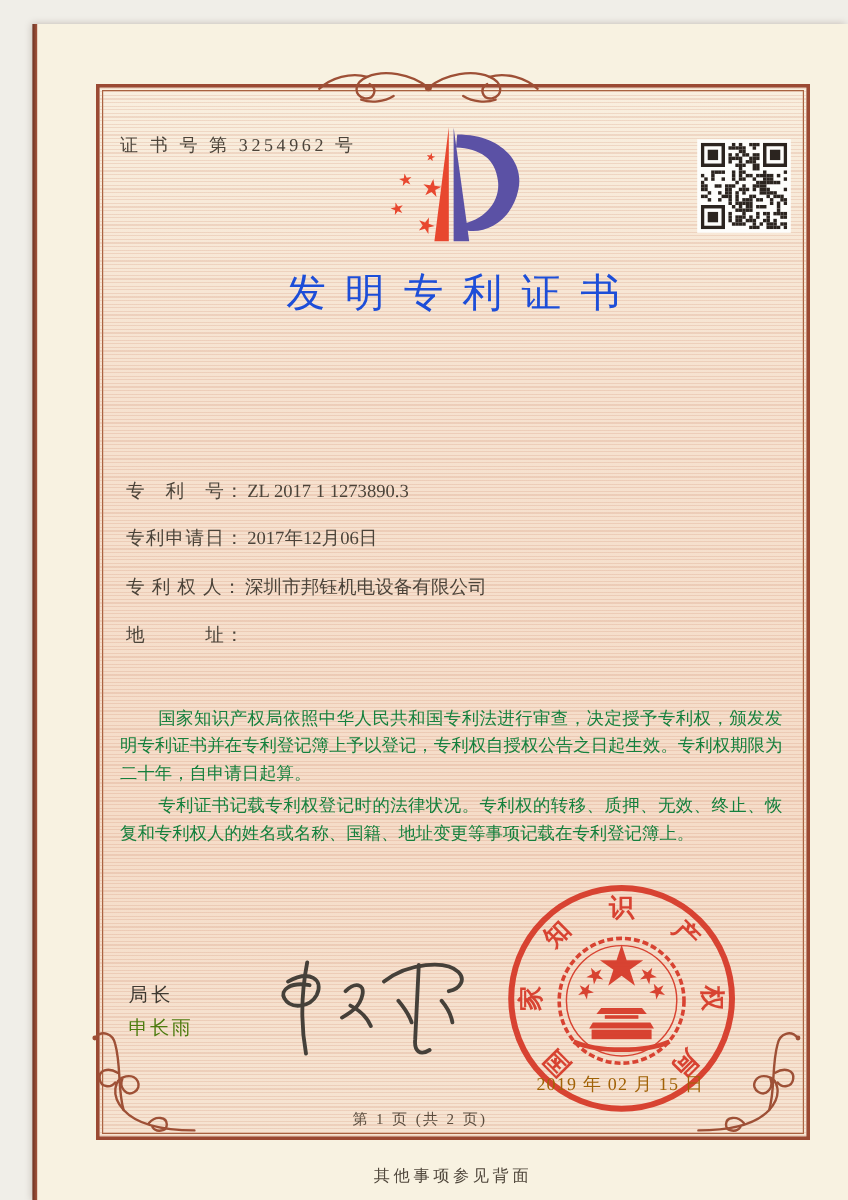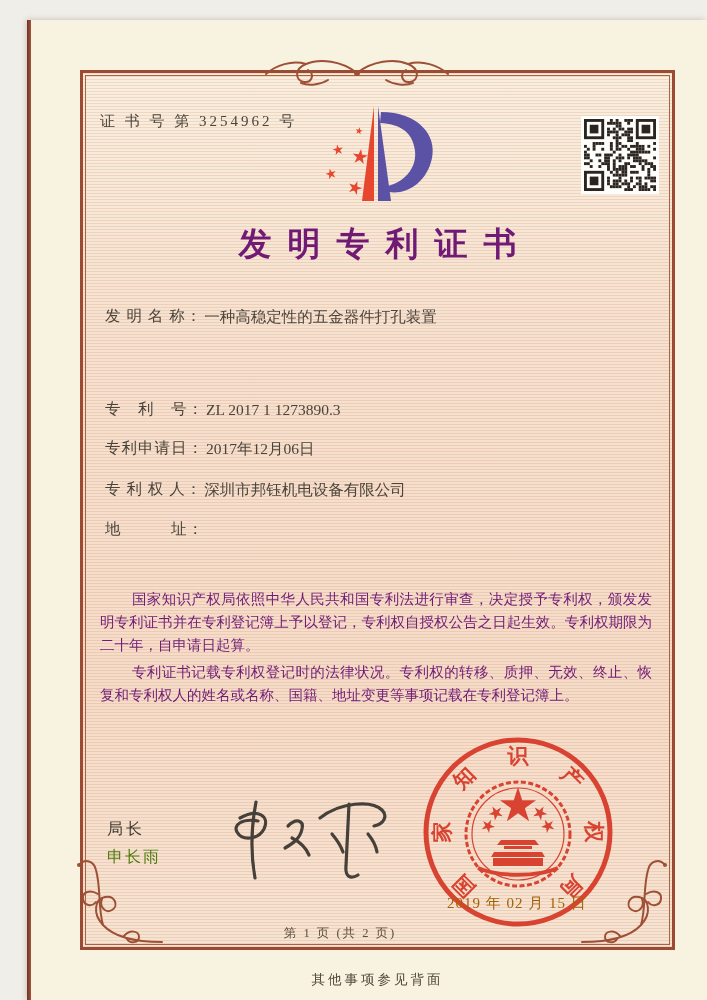--- a/index.html
+++ b/index.html
@@ -21,36 +21,36 @@
     border:3px solid #9b4a33;
     background:linear-gradient(#f9efdf,#f6e2d0 28%,#f5dcc8 70%,#f6e4d2);
   }
   #frame::before{content:"";position:absolute;inset:2px;border:1px solid #a8613f;}
   #frame::after{content:"";position:absolute;inset:0;
     background:repeating-linear-gradient(180deg,rgba(201,126,96,.20) 0 1px,rgba(201,126,96,0) 1px 3px);}
   .cert-no{left:70px;top:92px;font-size:15px;letter-spacing:3px;color:#4c443a;font-family:Liberation Serif, serif;}
   .logo{left:288px;top:80px;width:130px;height:108px;}
   .qr{left:551px;top:96px;width:72px;height:72px;background:#fdfdfb;padding:3px;}
   .title{left:50px;top:202px;width:595px;text-align:center;
-    font-size:33px;font-weight:bold;letter-spacing:16px;text-indent:16px;color:#701a75;}
+    font-size:33px;font-weight:normal;letter-spacing:16px;text-indent:16px;color:#1d4ed8;}
   .field-row{position:absolute;left:75px;width:552px;font-size:15.5px;color:#4b4339;display:flex;align-items:flex-start;}
   .field-label{white-space:pre;letter-spacing:1px;flex:none;}
   .field-value{margin-left:2px;max-width:372px;word-break:break-all;line-height:21px;}
   .grant{position:absolute;left:265px;top:0;display:flex;}
   .paras{position:absolute;left:70px;top:568px;width:552px;
-    font-size:14.5px;line-height:23px;color:#701a75;text-align:justify;}
+    font-size:14.5px;line-height:23px;color:#15803d;text-align:justify;}
   .paras p{margin:0 0 4px 0;text-indent:2.2em;}
   .officer-title{left:77px;top:799px;font-size:16px;color:#3f3931;letter-spacing:3px;}
   .officer-name{left:77px;top:827px;font-size:16px;color:#4d7c0f;letter-spacing:2px;}
   .sig{left:192px;top:768px;}
   .seal{left:390px;top:714px;width:196px;height:196px;opacity:.93;}
   .seal svg{position:absolute;left:0;top:0;}
   .seal-ch{position:absolute;font-size:21px;font-weight:bold;color:#d63827;}
   .seal-date{left:417px;top:874px;font-size:15px;color:#a16207;letter-spacing:1px;z-index:6;}
-  .page-num{left:50px;top:905px;width:520px;text-align:center;font-size:12.5px;color:#5a4c3e;letter-spacing:2px;}
+  .page-num{left:50px;top:905px;width:520px;text-align:center;font-size:12.5px;color:#5a4c3e;letter-spacing:2px;padding-left:10px;}
   .back-note{left:50px;top:951px;width:595px;text-align:center;font-size:13.5px;color:#4f463b;letter-spacing:3px;font-family:Liberation Serif, serif;}
   .fl-top{left:232px;top:34px;}
   .fl-bl{left:42px;top:834px;}
   .fl-br{left:550px;top:834px;transform:scaleX(-1);}
 </style>
 </head>
 <body>
 
 <svg width="0" height="0" style="position:absolute" aria-hidden="true">
   <defs>
@@ -323,24 +323,20 @@
         <rect x="57" y="3" width="15" height="15" fill="#fdfdfb"></rect>
         <rect x="60" y="6" width="9" height="9" fill="#2b241f"></rect>
         <rect x="0" y="54" width="21" height="21" fill="#2b241f"></rect>
         <rect x="3" y="57" width="15" height="15" fill="#fdfdfb"></rect>
         <rect x="6" y="60" width="9" height="9" fill="#2b241f"></rect>
       </svg>
   </div>
 
   <div class="abs title">发明专利证书</div>
 
-  <div class="field-row" style="top:286px">
-    <span class="field-label">发 明 名 称：</span>
-    <span class="field-value">一种高稳定性的五金器件打孔装置</span>
-  </div>
   <div class="field-row" style="top:379px">
     <span class="field-label">专　利　号：</span>
     <span class="field-value">ZL 2017 1 1273890.3</span>
   </div>
   <div class="field-row" style="top:418px">
     <span class="field-label">专利申请日：</span>
     <span class="field-value">2017年12月06日</span>
   </div>
   <div class="field-row" style="top:459px">
     <span class="field-label">专 利 权 人：</span>

